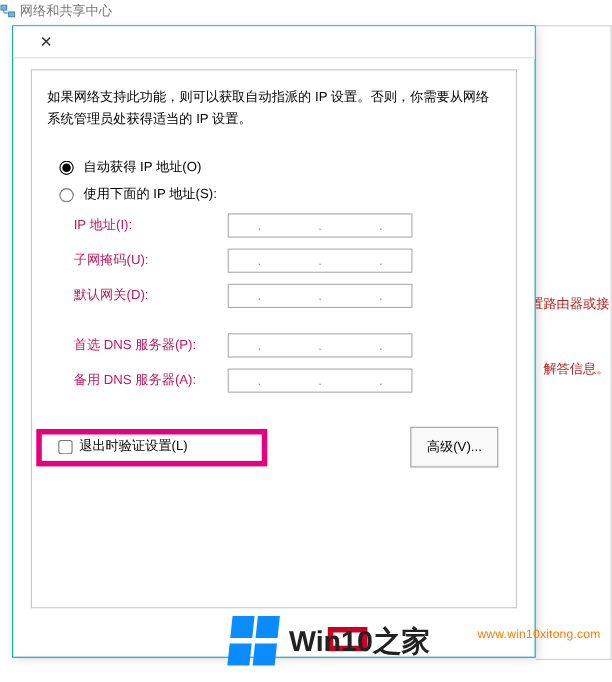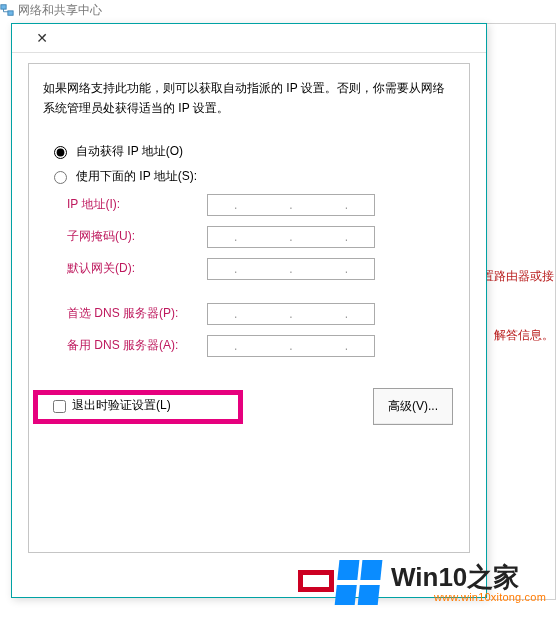--- a/index.html
+++ b/index.html
@@ -163,21 +163,21 @@
   .watermark {
     position: absolute;
     bottom: 14px;
     right: 10px;
     display: flex;
     align-items: center;
     gap: 8px;
   }
   .winlogo { display:flex; flex-wrap:wrap; width:46px; height:46px; transform: skewX(-6deg); gap:3px; }
   .winlogo div { background:#0a8cff; width:20px; height:20px; }
-  .wm-text { display:flex; flex-direction:column; line-height:1; }
+  .wm-text { display:flex; flex-direction:row; line-height:1; }
   .wm-big { font-size:26px; font-weight:600; color:#222; font-family:"Segoe UI",sans-serif; }
   .wm-url { font-size:11px; color:#ff7a00; margin-top:2px; letter-spacing:.2px;padding-left:43px;}
   .red-square {
     position: absolute;
     bottom: 28px;
     left: 298px;
     width: 36px; height: 22px;
     border: 5px solid #cc0022;
     background: #fff;
   }

